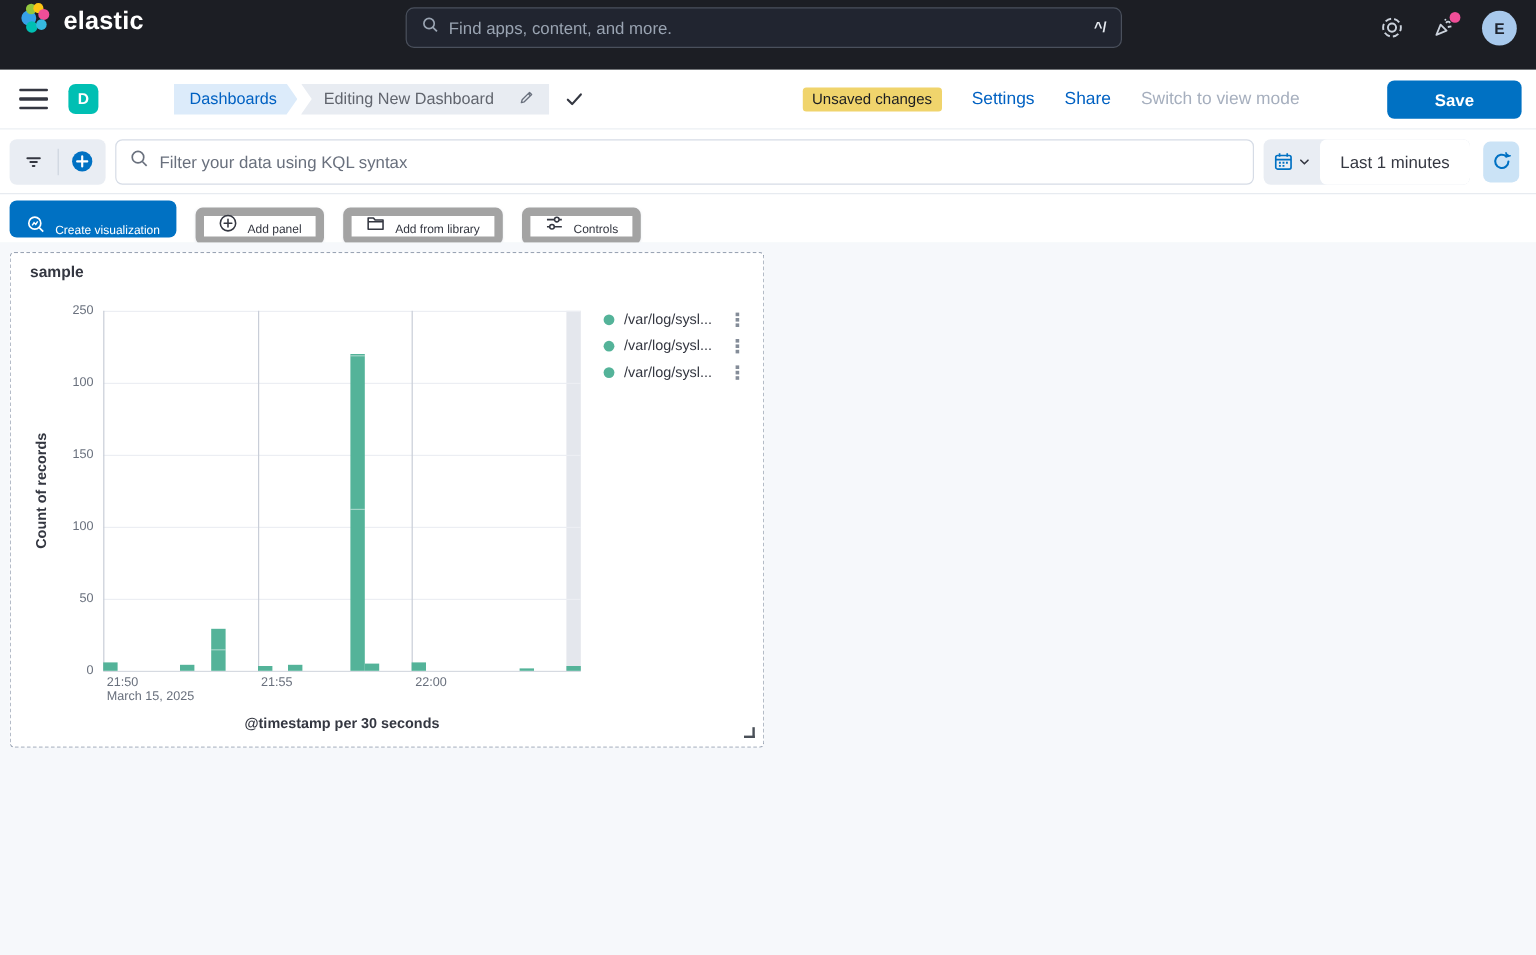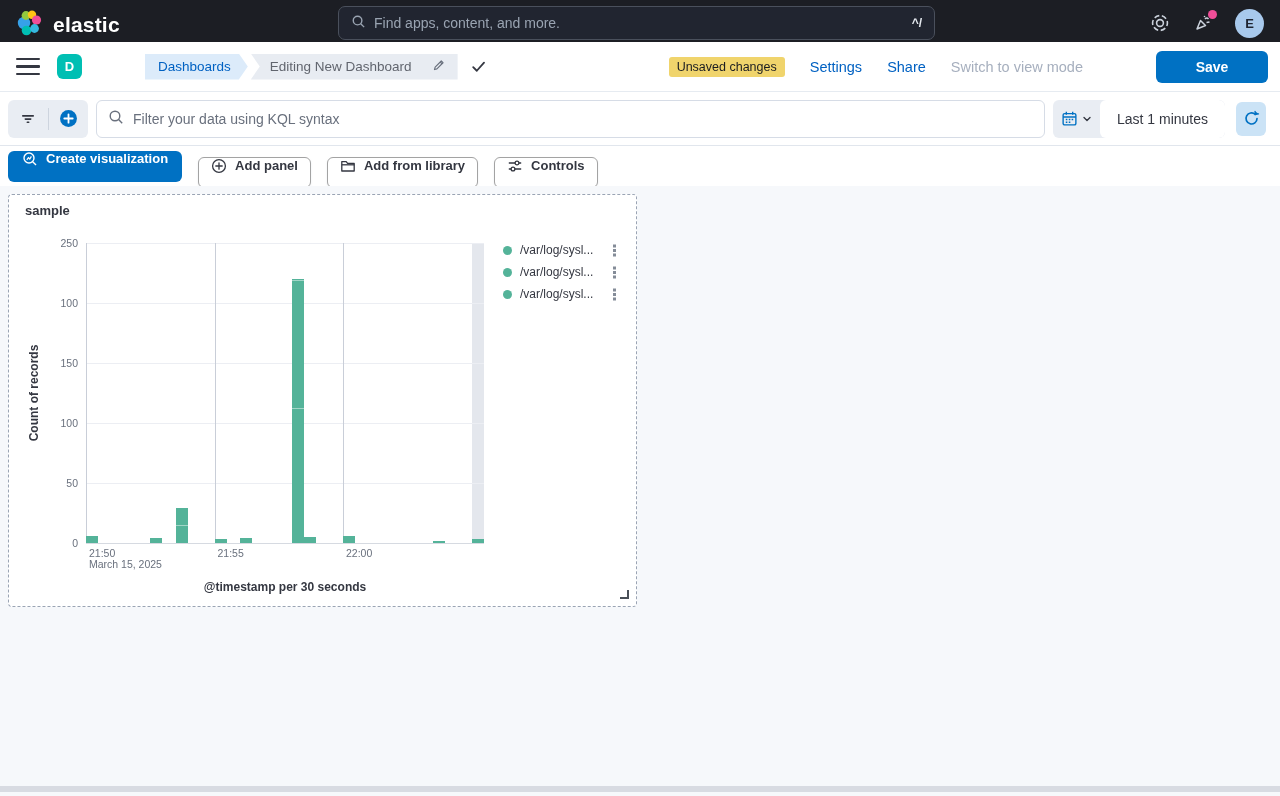--- a/index.html
+++ b/index.html
@@ -1,20 +1,20 @@
 <!DOCTYPE html>
 <html><head>
 <meta charset="utf-8">
 <style>
   * { margin:0; padding:0; box-sizing:border-box; }
   html,body { width:1280px; height:796px; font-family:"Liberation Sans","DejaVu Sans",sans-serif; }
   .screen { position:relative; width:1280px; height:796px; background:#F6F8FB; overflow:hidden; }
 
   
-  .topbar { position:relative; height:42px; background:#1C1E24; display:flex; align-items:flex-end; }
+  .topbar { position:relative; height:58px; background:#1C1E24; display:flex; align-items:flex-start; }
   .brand { display:flex; align-items:center; gap:9px; padding-left:14px; }
   .brand-name { color:#fff; font-size:21px; font-weight:600; letter-spacing:.2px; }
   .global-search { position:absolute; left:338px; top:6px; width:597px; height:34px; background:#212530;
       border:1px solid #4A505C; border-radius:7px; display:flex; align-items:center; padding:0 12px; gap:8px; }
   .global-search input { flex:1; background:transparent; border:none; outline:none; color:#fca5a5; font-size:14px; font-family:inherit; }
   .global-search input::placeholder { color:#9AA4B2; }
   .shortcut { color:#E6EAF0; font-size:12px; font-weight:700; }
   .topbar-right { position:absolute; right:16px; top:0; height:46px; display:flex; align-items:center; gap:21px; }
   .icon-btn { position:relative; width:22px; height:22px; display:flex; align-items:center; justify-content:center; cursor:pointer; }
   .notif-dot { position:absolute; right:-3px; top:-2px; width:9px; height:9px; border-radius:50%; background:#F04E98; }
@@ -50,24 +50,24 @@
   .kql input::placeholder { color:#69707D; }
   .date-group { width:172px; height:38px; background:#E9EDF3; border-radius:6px; display:flex; align-items:center; overflow:hidden; }
   .date-cal { width:47px; height:100%; display:flex; align-items:center; justify-content:center; gap:3px; cursor:pointer; }
   .date-text { flex:1; height:100%; background:#fff; border-radius:6px; display:flex; align-items:center; justify-content:center;
       font-size:14px; color:#343741; cursor:pointer; }
   .refresh-btn { width:30px; height:34px; border-radius:6px; background:#CBE3F6; border:none; display:flex; align-items:center;
       justify-content:center; cursor:pointer; margin-left:3px; }
 
   
   .toolbar { height:40px; background:#fff; display:flex; align-items:center; padding:0 8px; gap:16px; }
-  .tb-btn { height:31px; border-radius:6px; display:flex; align-items:flex-start; gap:8px; font-size:13px; font-weight:700;
+  .tb-btn { height:31px; border-radius:6px; display:flex; align-items:flex-end; gap:8px; font-size:10px; font-weight:400;
       font-family:inherit; cursor:pointer; }
   .tb-primary { background:#0071C3; color:#fff; border:none; padding:0 14px; }
-  .tb-secondary { background:#fff; color:#343741; border:1px solid #a3a3a3; padding:0 12px; box-shadow:0 1px 2px rgba(152,162,179,.2);margin-top:12px; }
+  .tb-secondary { background:#fff; color:#343741; border:7px solid #a3a3a3; padding:0 12px; box-shadow:0 1px 2px rgba(152,162,179,.2);margin-top:12px; }
 
   
   .canvas { position:relative; height:606px; background:#F6F8FB; }
   .panel { position:absolute; left:8px; top:8px; width:629px; height:413px; background:#fff;
       border:1px dashed #9AA4B4; border-radius:4px; }
   .panel-title { position:absolute; left:16px; top:8px; font-size:13px; font-weight:700; color:#343741; }
   .chart { position:absolute; inset:0; font-family:inherit; }
   .band  { position:absolute; background:#E4E7ED; }
   .hgrid { position:absolute; height:1px; background:#ECEEF3; }
   .vgrid { position:absolute; width:1px; background:#C9CED8; }

